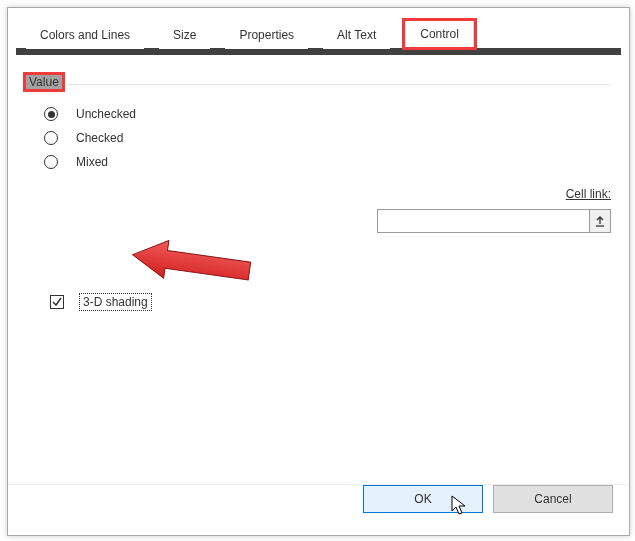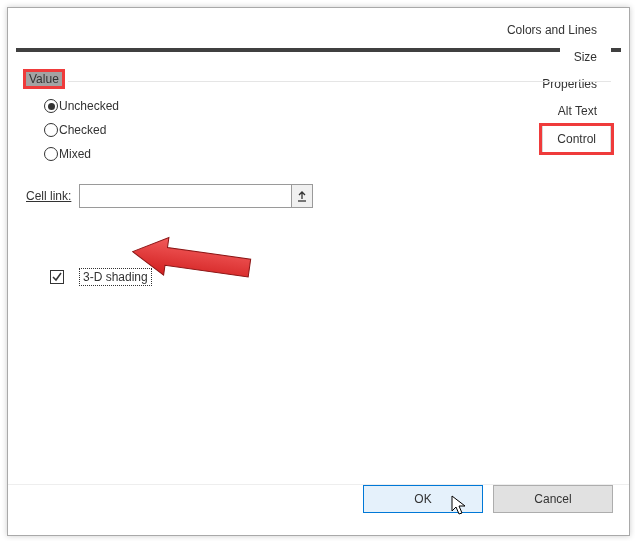--- a/index.html
+++ b/index.html
@@ -46,25 +46,24 @@
     justify-content: center;
     color: #fff;
     font-size: 14px;
   }
   .titlebar .tbtn svg { stroke: #fff; }
   .tabstrip {
     display: flex;
     align-items: flex-end;
     height: 32px;
     padding: 8px 10px 0 10px;
-    gap: 0;
-    border-bottom: 4px solid #404040;
+    gap: 15px;
+    border-bottom: 7px solid #404040;
     margin: 0 8px;
     position: relative;
-    flex-direction: column;
   }
   .tab {
     padding: 6px 14px 7px 14px;
     font-size: 12px;
     color: #333;
     background: #fff;
     cursor: default;
     position: relative;
     top: 1px;
   }
@@ -108,44 +107,45 @@
     right: 0;
     top: 9px;
     height: 1px;
     background: #e5e5e5;
   }
   .radios {
     padding: 8px 0 0 18px;
   }
   .radio-row {
     display: flex;
-    align-items: center;
-    gap: 1px;
+    align-items: flex-end;
+    gap: 18px;
     height: 24px;
   }
   .radio {
     width: 14px; height: 14px;
     border: 1px solid #333;
     border-radius: 50%;
     display: inline-flex;
     align-items: center;
     justify-content: center;
     box-sizing: border-box;
   }
   .radio.selected::after {
     content: "";
     width: 7px; height: 7px;
     background: #333;
     border-radius: 50%;
   }
   .celllink-row {
     display: flex;
-    align-items: center;
+    align-items: flex-end;
     gap: 8px;
     margin: 18px 0 0 0;
+    flex-direction: column;
   }
   .celllink-label {
     text-decoration: underline;
     text-decoration-color: #333;
   }
   .refinput {
     display: flex;
     align-items: stretch;
     border: 1px solid #9a9a9a;
     height: 22px;

